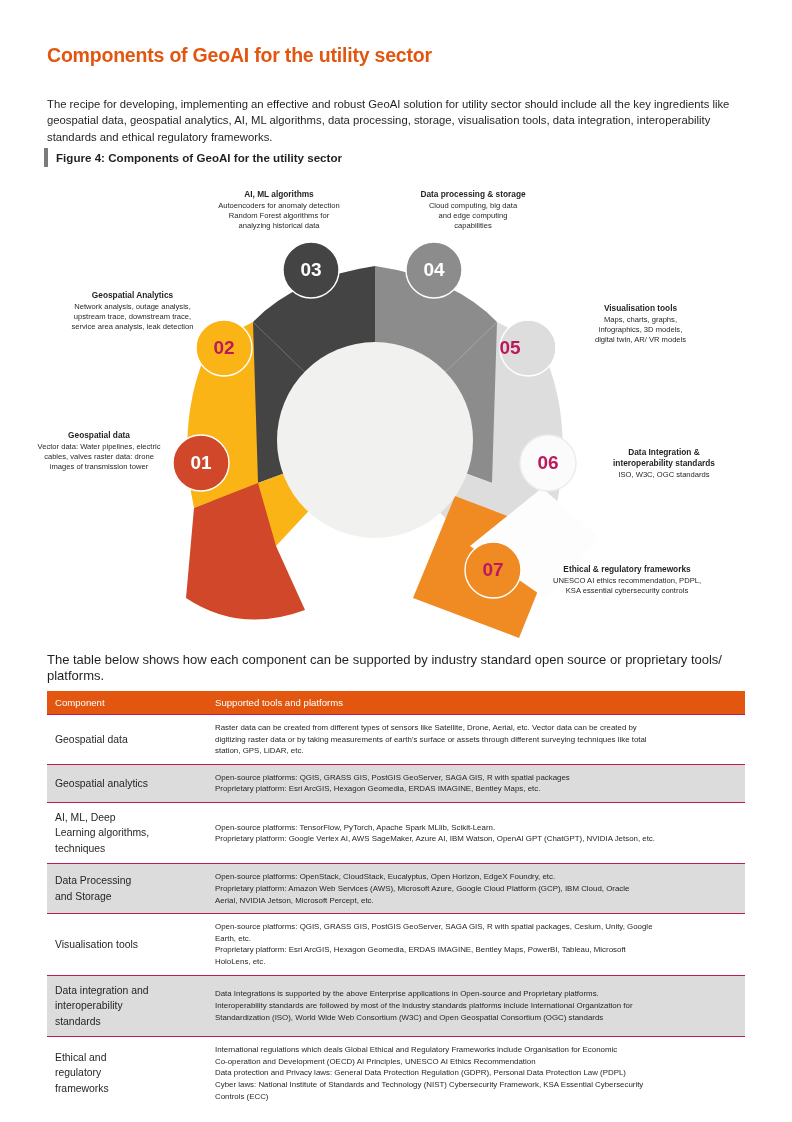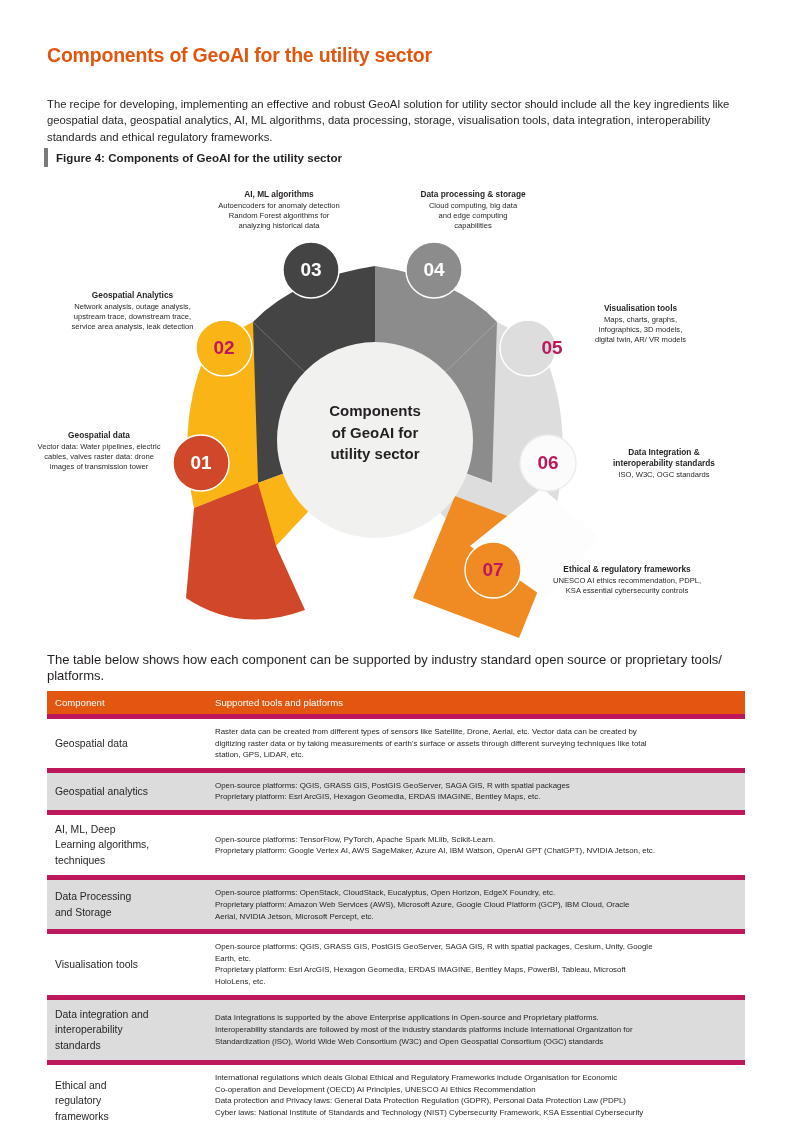--- a/index.html
+++ b/index.html
@@ -131,21 +131,21 @@
     font-size: 9.6px;
     font-weight: normal;
     text-align: left;
     padding: 5px 0 5px 8px;
     line-height: 13px;
   }
   table.comp-table th.col-comp { width: 152px; }
   table.comp-table td {
     vertical-align: middle;
     padding: 7px 10px 7px 8px;
-    border-top: 5px solid #be185d;
+    border-top: 1px solid #be185d;
   }
   td.c-name {
     font-size: 10.4px;
     line-height: 15.5px;
     color: #231f20;
   }
   td.c-desc {
     font-size: 7.9px;
     line-height: 11.6px;
     color: #231f20;
@@ -207,29 +207,24 @@
       <circle cx="528" cy="170" r="28" fill="#dddddd" stroke="#ffffff" stroke-width="1.4"></circle>
       <circle cx="548" cy="285" r="28" fill="#fbfbfb" stroke="#ececec" stroke-width="1.4"></circle>
       <circle cx="493" cy="392" r="28" fill="#ef8b22" stroke="#ffffff" stroke-width="1.4"></circle>
     </g>
   </svg>
 
   <div class="num-label num-light" style="left:171px; top:255px;">01</div>
   <div class="num-label num-dark" style="left:194px; top:140px;">02</div>
   <div class="num-label num-light" style="left:281px; top:62px;">03</div>
   <div class="num-label num-light" style="left:404px; top:62px;">04</div>
-  <div class="num-label num-dark" style="left:522px; top:140px;">05</div>
+  <div class="num-label num-dark" style="left:480px; top:140px;">05</div>
   <div class="num-label num-dark" style="left:518px; top:255px;">06</div>
   <div class="num-label num-dark" style="left:463px; top:362px;">07</div>
 
-  <div class="center-text" style="left:285px; top:222px;">
-    <span>Components</span><br>
-    <span>of  GeoAI  for</span><br>
-    <span>utility sector</span>
-  </div>
 
   <div class="callout ta-c" style="left:399px; top:11px; width:148px;">
     <span class="ct">Data processing &amp; storage</span>
     <span class="cb">Cloud computing, big data</span>
     <span class="cb">and edge computing</span>
     <span class="cb">capabilities</span>
   </div>
 
   <div class="callout ta-c" style="left:186px; top:11px; width:186px;">
     <span class="ct">AI, ML algorithms</span>

